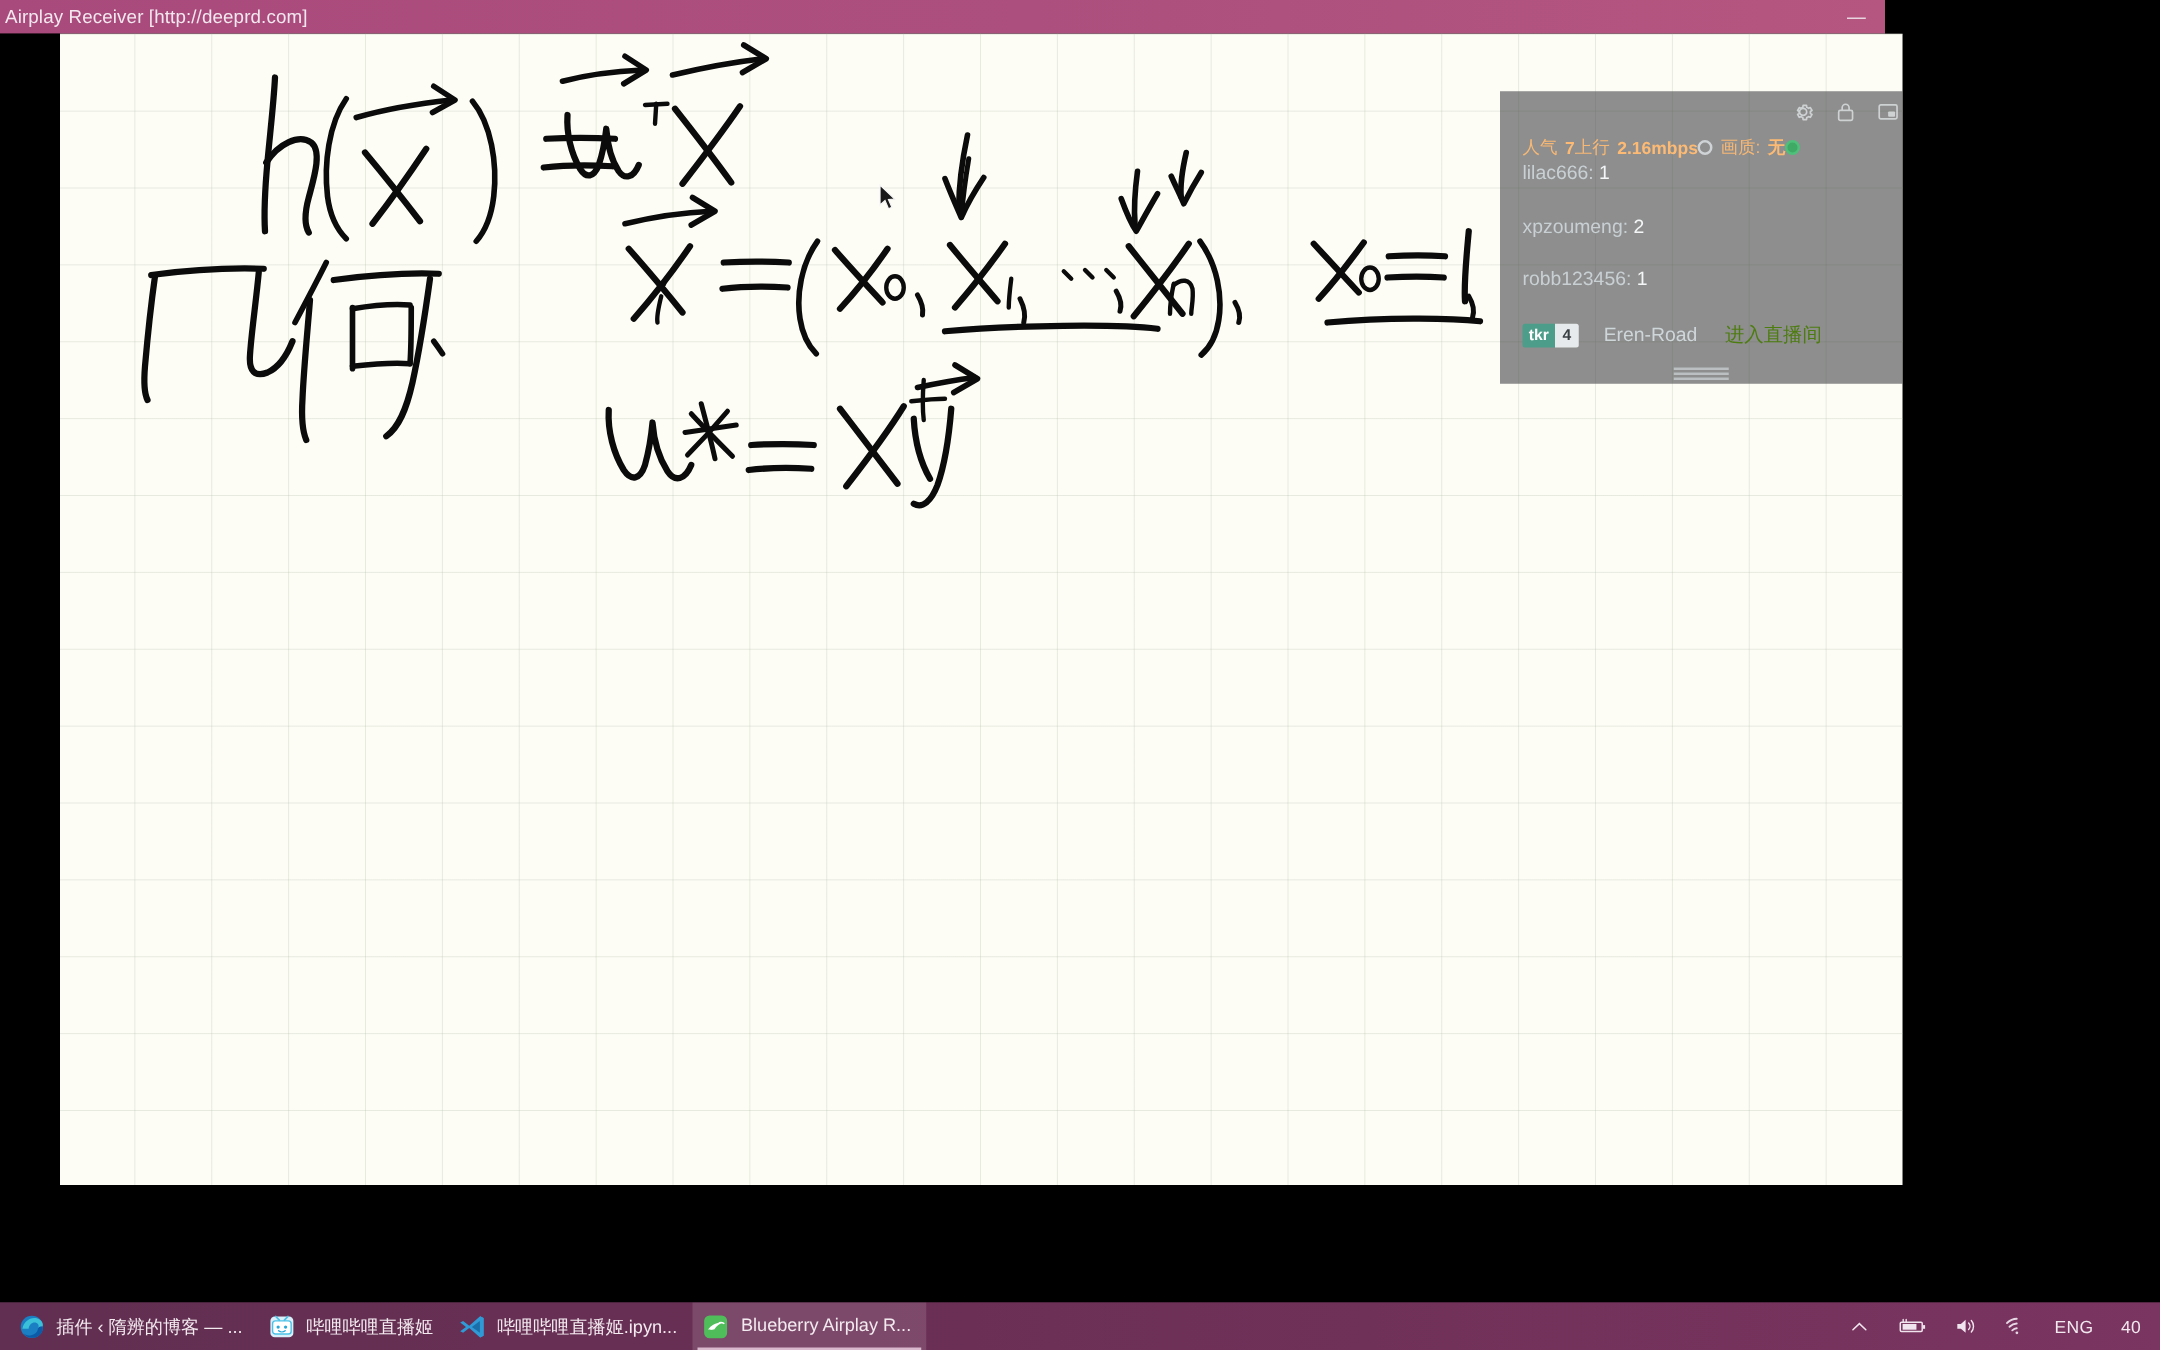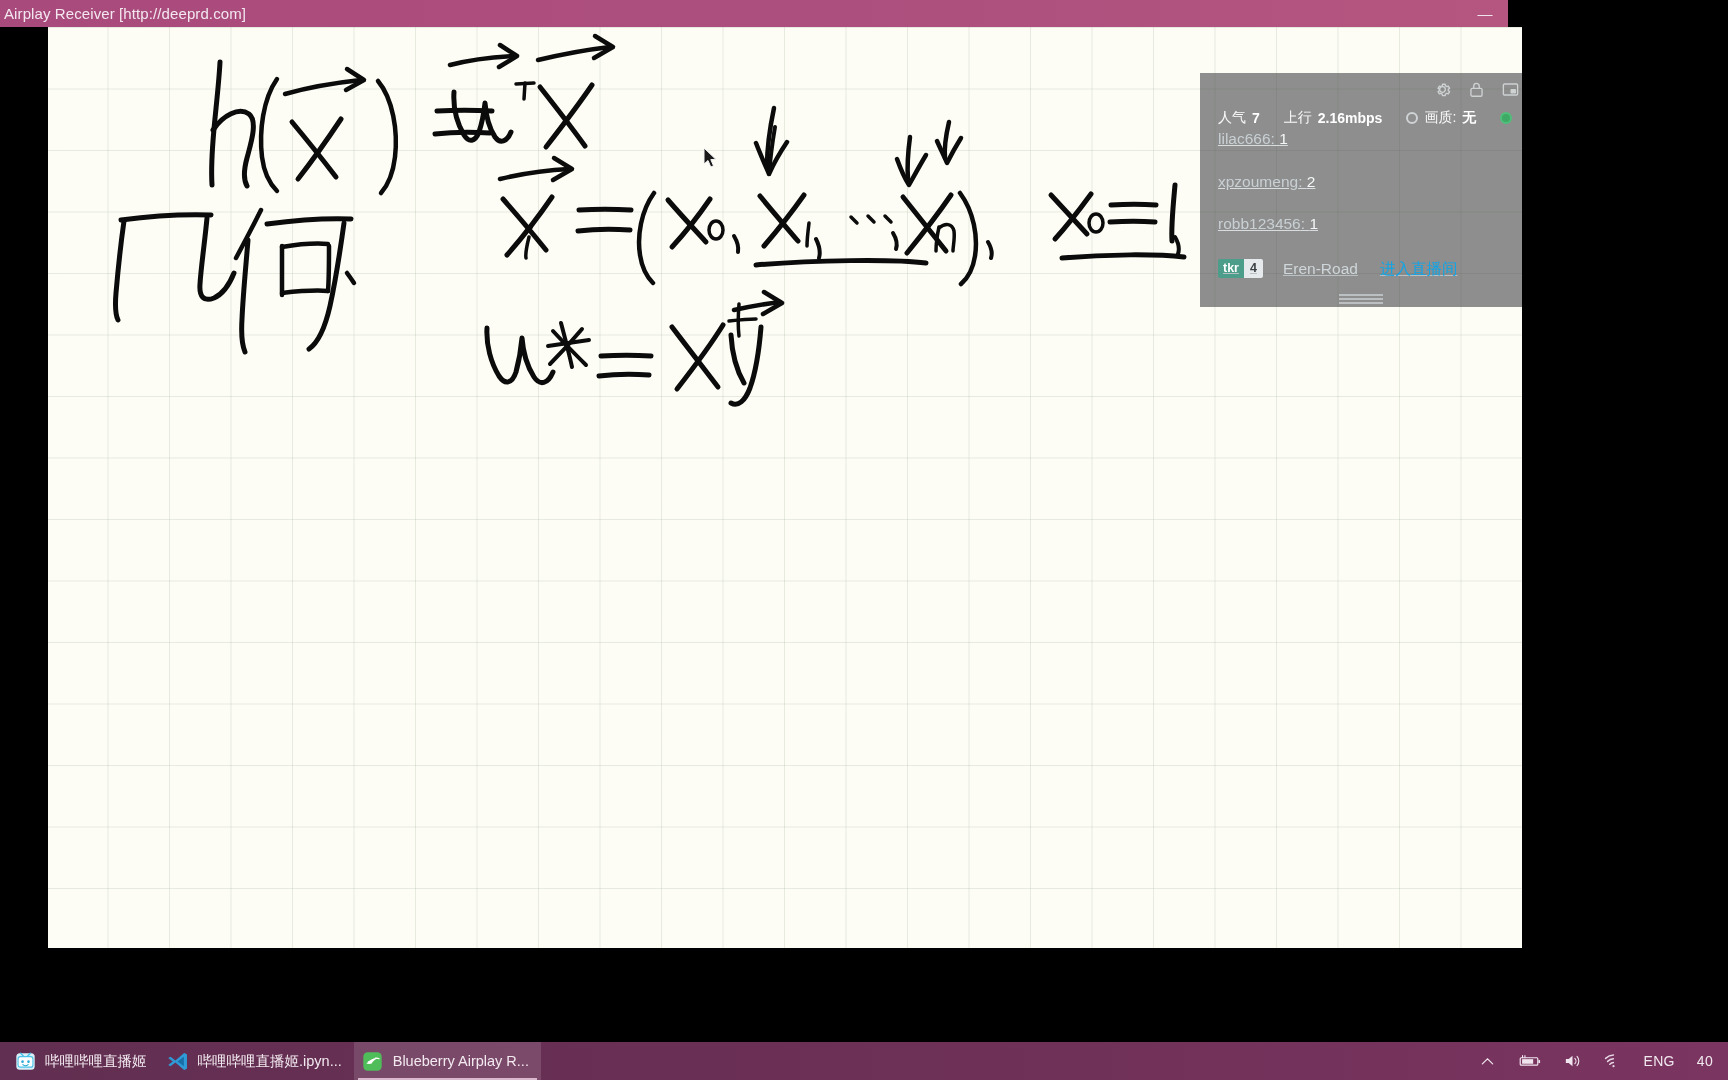--- a/index.html
+++ b/index.html
@@ -58,51 +58,51 @@
   }
   #overlay-icons {
     position: absolute; right: 2px; top: 7px;
     display: flex; align-items: center; gap: 15px;
     opacity: .80;
   }
   #overlay-icons .oicon { width: 19px; height: 19px; display: block; }
   #stats {
     position: absolute; left: 18px; top: 36px; right: 4px;
     display: flex; align-items: center; font-size: 14px;
-    color: #ffffff; white-space: nowrap; gap: 24px;
+    color: #fdba74; white-space: nowrap;
   }
   #stats .s-label { opacity: .95; }
   #stats .s-val { font-weight: bold; margin-left: 6px; }
   #stats .grp { display: flex; align-items: center; }
   #stats .grp + .grp { }
   #stats .dot {
     width: 12px; height: 12px; border-radius: 50%;
     border: 2px solid #cfd3d6; margin-right: 6px; display: inline-block;
   }
   #stats .dot.green { border-color: #4ec07a; background: #3faa66; }
 
   #chat { position: absolute; left: 18px; top: 58px; right: 8px; }
   .chatline {
     font-size: 15.5px; line-height: 1; color: #d7dcdf;
-    margin-bottom: 27px; white-space: nowrap; text-decoration: underline;
+    margin-bottom: 27px; white-space: nowrap;
   }
   .chatline .uname { color: #c9d0d4; }
   .chatline .msg { color: #f4f6f7; }
   .chatline.evt { color: #b9c0c4; display: flex; align-items: center; }
   .badge-wrap { display: inline-flex; align-items: stretch; margin-right: 20px; vertical-align: middle; }
   .badge-tag {
     background: #4c9e8a; color: #fff; font-size: 12.5px; font-weight: bold;
     padding: 2px 5px; line-height: 1.25; border-radius: 2px 0 0 2px;
   }
   .badge-num {
     background: #e7eaec; color: #3a4145; font-size: 12.5px; font-weight: bold;
     padding: 2px 6px; line-height: 1.25; border-radius: 0 2px 2px 0;
   }
   .evt-name { color: #cfd6da; margin-right: 22px; }
-  .evt-action { color: #0ea5e9; }
+  .evt-action { color: #4d7c0f; }
   #grip {
     position: absolute; left: 50%; transform: translateX(-50%); bottom: 6px;
     width: 44px; height: 7px;
   }
   #grip i { display: block; height: 1.5px; background: #c3c8cb; margin-bottom: 2.5px; opacity: .85; }
 
   
   #cursor { position: absolute; left: 655px; top: 120px; width: 14px; height: 22px; }
 
   
@@ -359,20 +359,30 @@
       <i></i>
         <i></i>
         <i></i>
     </div>
   </div>
 </div>
 
 <div id="taskbar">
   <div class="tb-items">
 
+    <div class="tb-item">
+      <span class="ticon">
+        <svg width="21" height="21" viewBox="0 0 24 24">
+          <circle cx="12" cy="12" r="10.2" fill="#1b7fc4"></circle>
+          <path d="M3.3 13.8C4.6 6.6 11 2.6 16.6 4.2c4.4 1.3 6 5 5.2 7.2-.6 1.6-2.4 2.2-4 1.6 1.2-2.8-.7-5-3.2-5-3 0-5.2 2.4-5.6 5.8z" fill="#3ac0d8"></path>
+          <path d="M21.8 11.4c1.2 4.9-2.6 10-8.5 10.6-4.1.4-7.6-1.6-9.4-4.6 1.7 1.8 4 2.7 6.6 2.4 4.4-.5 6.8-3.4 7-6 .1-1.5 1.6-2.4 4.3-2.4z" fill="#0c5ba8"></path>
+        </svg>
+      </span>
+      <span class="tlabel">插件 ‹ 隋辨的博客 — ...</span>
+    </div>
 
     <div class="tb-item">
       <span class="ticon">
         <svg width="21" height="21" viewBox="0 0 24 24">
           <rect x="1.5" y="2.5" width="21" height="19" rx="4" fill="#d9f0fa"></rect>
           <rect x="3.5" y="6.5" width="17" height="12" rx="2.6" fill="#fff" stroke="#4cc2e8" stroke-width="1.3"></rect>
           <path d="M6.5 2.5l3.2 3.4M17.5 2.5l-3.2 3.4" stroke="#4cc2e8" stroke-width="1.6" fill="none" stroke-linecap="round"></path>
           <circle cx="8.6" cy="12.2" r="1.5" fill="#2aa8d8"></circle>
           <circle cx="15.4" cy="12.2" r="1.5" fill="#2aa8d8"></circle>
           <path d="M9 15.6c1.6 1.3 4.4 1.3 6 0" stroke="#2aa8d8" stroke-width="1.3" fill="none" stroke-linecap="round"></path>

